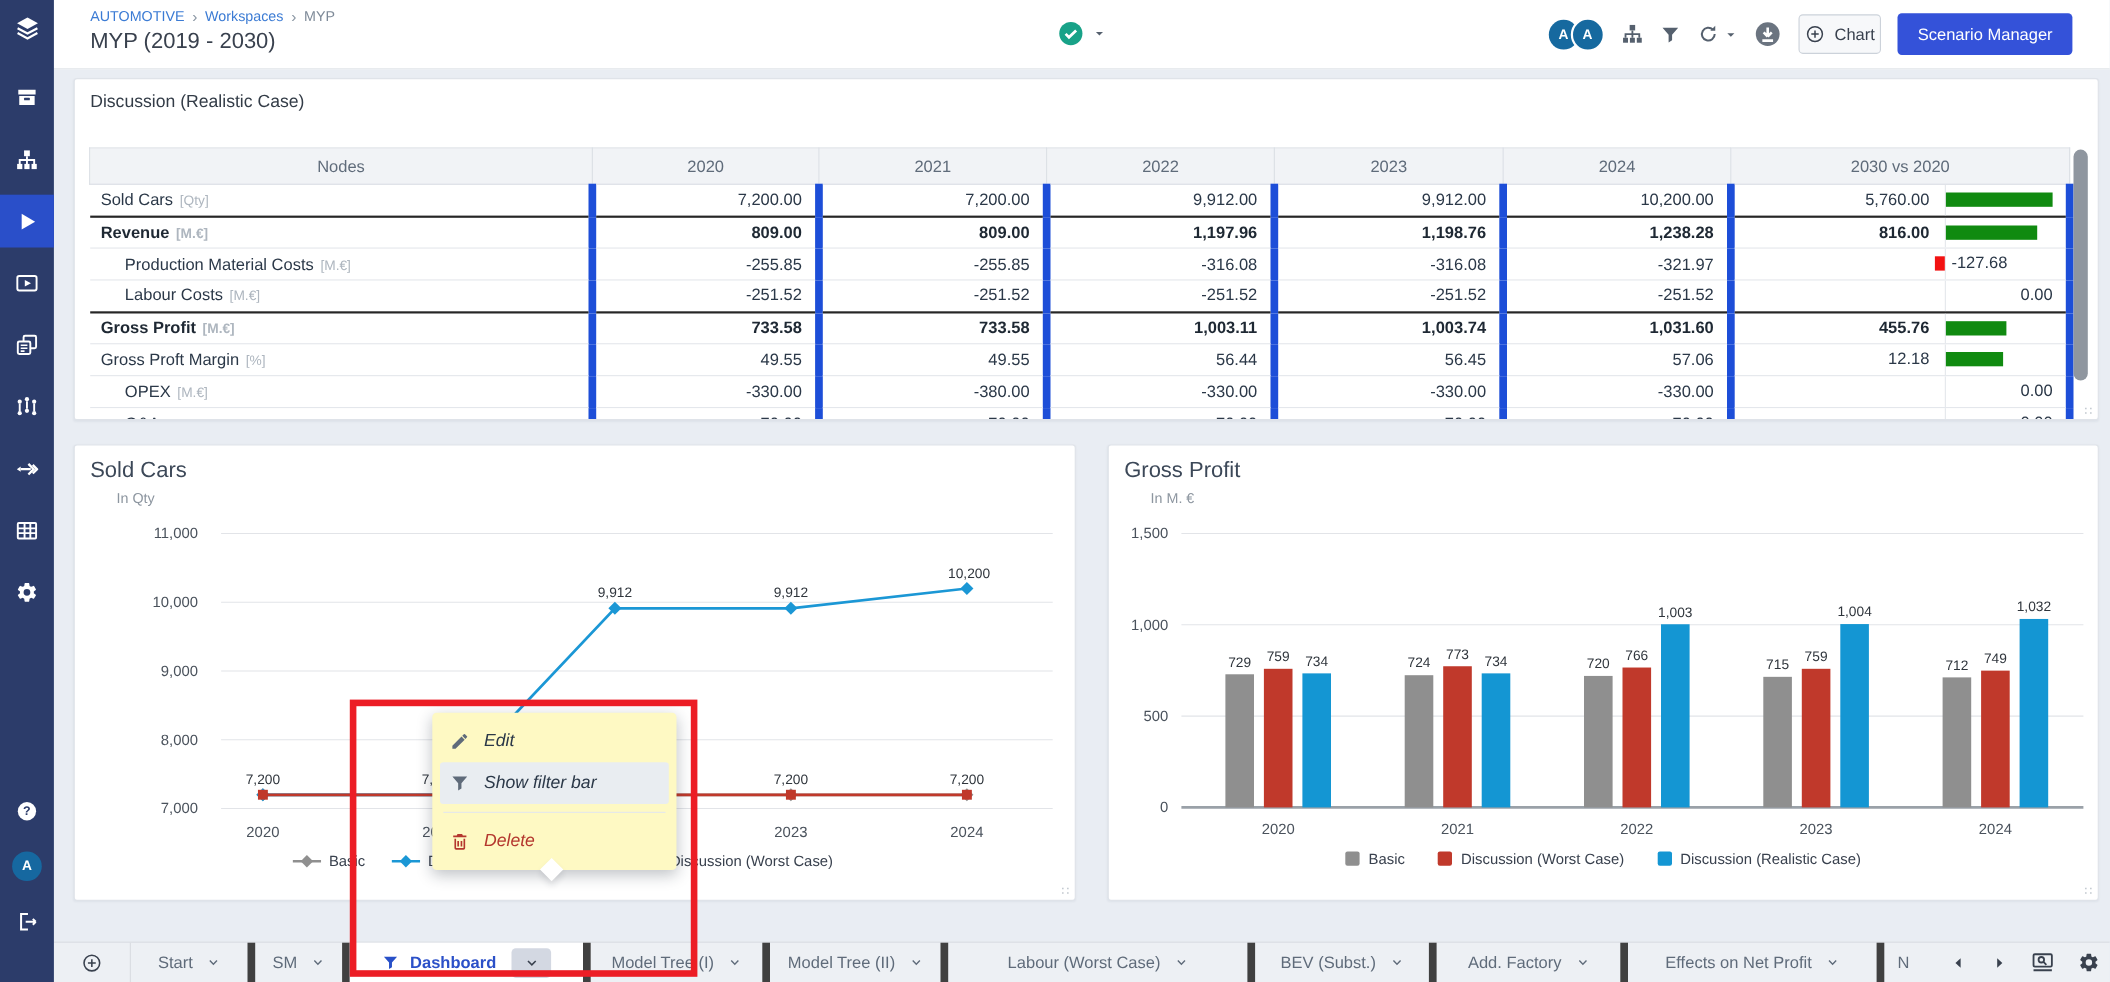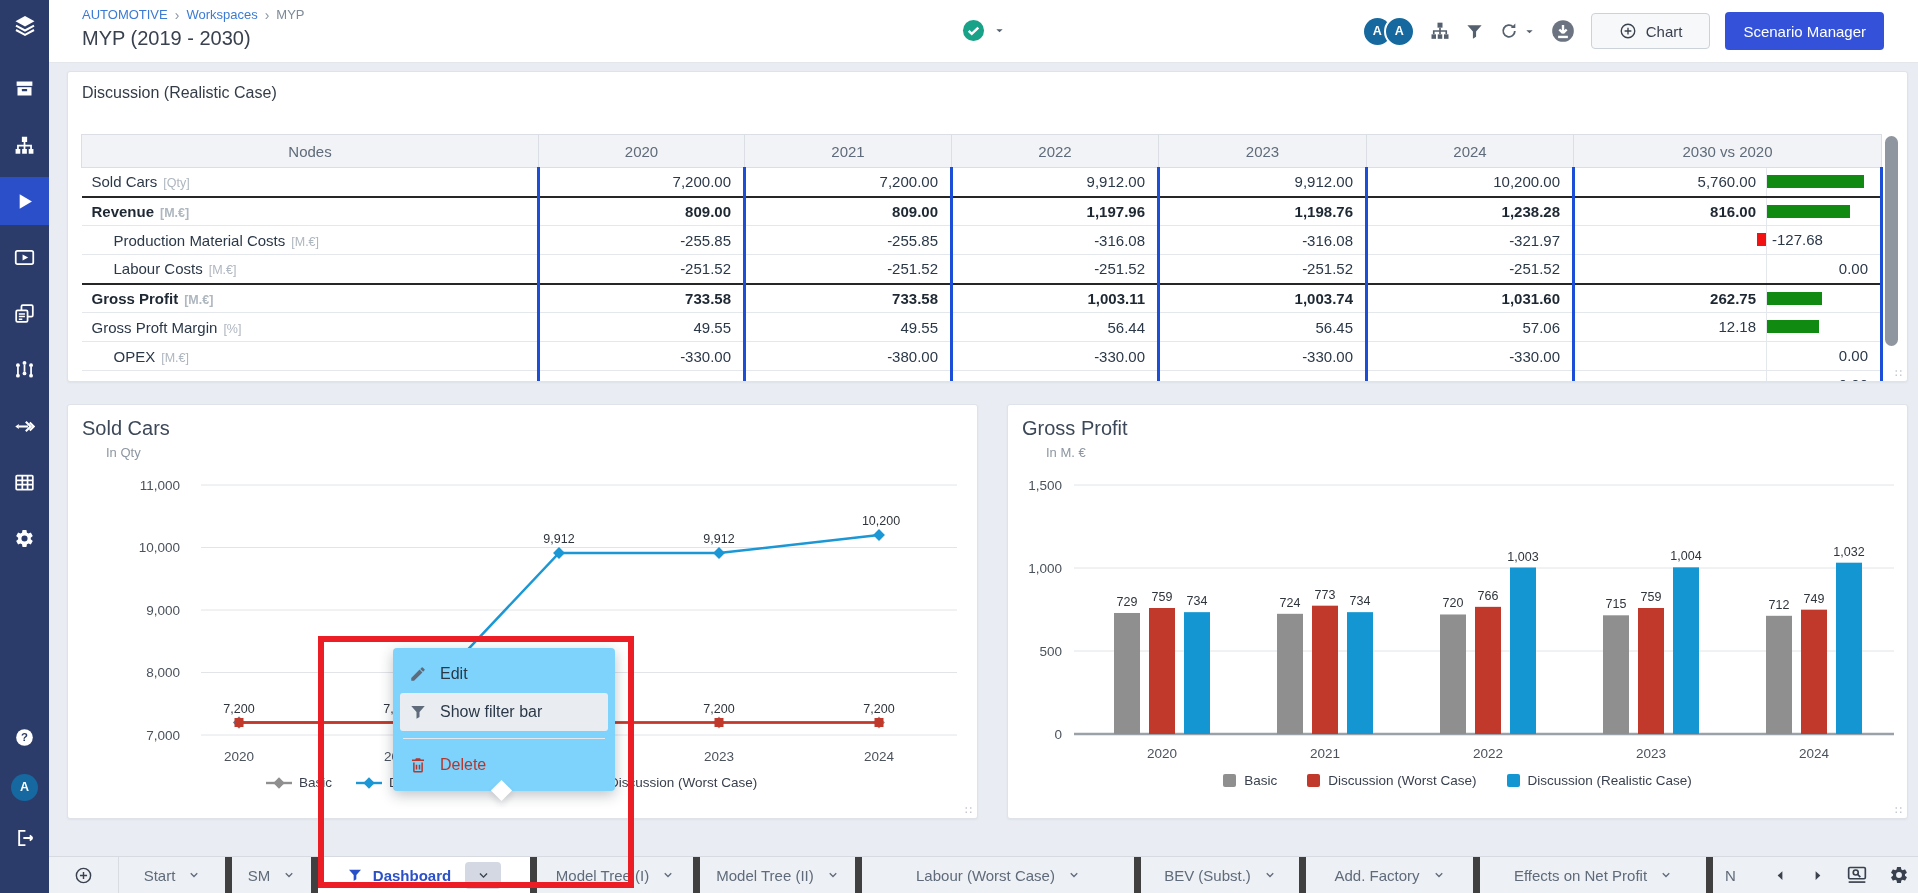--- a/index.html
+++ b/index.html
@@ -17,54 +17,54 @@
   .crumbs .lnk{color:#3b7bd4;cursor:pointer;}
   .crumbs .sep{color:#8a96a3;font-size:14px;}
   .page-title{position:absolute;left:33px;top:27px;font-size:20px;color:#39414e;}
   .status-area{position:absolute;left:913px;top:19px;display:flex;align-items:center;gap:9px;color:#55606e;}
   .hdr-right{position:absolute;right:34px;top:0;height:62px;display:flex;align-items:center;gap:15px;color:#55606e;}
   .avatars{display:flex;align-items:center;}
   .avatar{width:27px;height:27px;border-radius:50%;background:#16699f;color:#fff;font-size:12.5px;font-weight:bold;display:flex;align-items:center;justify-content:center;}
   .avatar.ovl{margin-left:-7px;border:2px solid #fff;}
   .hicon{display:flex;align-items:center;cursor:pointer;}
   .refresh-grp{display:flex;align-items:center;gap:5px;cursor:pointer;}
-  .btn-chart{height:36px;padding:0 27px;display:flex;align-items:center;gap:9px;background:#f7f8fa;border:1px solid #ccd2da;border-radius:4px;font-size:15px;color:#39414e;cursor:pointer;}
+  .btn-chart{height:36px;padding:0 5px;display:flex;align-items:center;gap:9px;background:#f7f8fa;border:1px solid #ccd2da;border-radius:4px;font-size:15px;color:#39414e;cursor:pointer;}
   .btn-sm{height:38px;padding:0 18px;display:flex;align-items:center;background:#3452d9;border-radius:4px;font-size:15px;color:#fff;cursor:pointer;}
   
   .panel{position:absolute;background:#fff;border:1px solid #dfe3e9;border-radius:3px;box-shadow:0 1px 2px rgba(20,30,50,.05);box-sizing:border-box;overflow:hidden;}
   .panel-title{position:absolute;left:14px;top:12px;font-size:16px;color:#333c47;}
   .chart-title{position:absolute;left:14px;top:12px;font-size:20px;color:#3c4858;}
   .chart-sub{position:absolute;left:14px;top:40px;font-size:13px;color:#8d96a0;margin-left:24px;}
   .resize-dots{position:absolute;right:5px;bottom:1px;color:#b6bdc6;font-size:11px;}
   
   .dt-wrap{position:absolute;left:13px;top:62px;width:1800px;}
   table.dt{border-collapse:collapse;table-layout:fixed;width:1800px;font-size:15px;color:#2b3848;}
   table.dt th{height:30px;background:#f1f3f6;color:#5f6b7a;font-weight:normal;border:1px solid #dbdfe5;font-size:15px;}
-  table.dt td{height:29px;box-sizing:border-box;border-right:3px solid #1d4ed8;border-bottom:1px solid #e4e7ec;padding:0 12px 0 0;white-space:nowrap;overflow:hidden;}
+  table.dt td{height:29px;box-sizing:border-box;border-right:7px solid #1d4ed8;border-bottom:1px solid #e4e7ec;padding:0 12px 0 0;white-space:nowrap;overflow:hidden;}
   table.dt td.lbl{padding-right:0;}
   table.dt td.num{text-align:right;}
   table.dt tr.thick td{border-top:2px solid #262626;}
   table.dt tr.bold td{font-weight:bold;color:#1e2833;}
   .unit{color:#aeb6bf;font-size:12.5px;margin-left:6px;}
   td.delta{position:relative;padding:0;}
   .d-val{position:absolute;top:0;right:124px;line-height:27px;}
   .d-zero{position:absolute;top:0;right:12px;line-height:27px;}
   .d-negval{position:absolute;top:0;left:197px;line-height:27px;}
   .d-line{position:absolute;left:191px;top:0;bottom:0;width:1px;background:#e4e7ec;}
   .d-bar{position:absolute;top:7px;height:13px;}
   .v-scroll{position:absolute;left:1817px;top:64px;width:13px;height:210px;background:#8f969f;border-radius:7px;cursor:pointer;}
   
   .chart-svg{position:absolute;left:0;top:0;}
   .chart-svg text{font-family:"Liberation Sans",sans-serif;}
   .lg-item{position:absolute;top:370px;display:flex;align-items:center;gap:7px;font-size:13.5px;color:#39414e;cursor:pointer;}
   .bar-legend{position:absolute;left:0;right:0;top:368px;display:flex;justify-content:center;gap:30px;font-size:13.5px;color:#39414e;}
   .bl-item{display:flex;align-items:center;gap:8px;cursor:pointer;}
   .bl-sw{width:13px;height:13px;border-radius:2px;}
   
-  .ctx-menu{position:absolute;left:393px;top:648px;width:222px;background:#7dd3fc;border-radius:4px;box-shadow:0 4px 14px rgba(25,35,50,.28);padding:7px 0;z-index:40;box-sizing:border-box;}
+  .ctx-menu{position:absolute;left:393px;top:648px;width:222px;background:#fef9c3;border-radius:4px;box-shadow:0 4px 14px rgba(25,35,50,.28);padding:7px 0;z-index:40;box-sizing:border-box;font-style:italic;}
   .menu-item{height:38px;display:flex;align-items:center;gap:13px;padding:0 16px;font-size:16px;color:#2b3848;cursor:pointer;position:relative;z-index:1;}
   .menu-item .mi-icon{color:#5f6b7a;display:flex;}
   .menu-item.hl{background:#e9edf1;border-radius:3px;margin:0 7px;padding:0 9px;}
   .menu-item.danger{color:#b4372e;}
   .menu-item.danger .mi-icon{color:#b4372e;}
   .menu-divider{height:1px;background:#e4e7ec;margin:7px 10px;}
   .menu-tail{position:absolute;left:101px;bottom:-7px;width:15px;height:15px;background:#fff;transform:rotate(45deg);box-shadow:3px 3px 6px rgba(25,35,50,.12);z-index:0;}
   
   .anno{position:absolute;left:318px;top:636px;width:316px;height:252px;border:6px solid #ec1d25;box-sizing:border-box;z-index:60;pointer-events:none;}
   
@@ -325,21 +325,21 @@
             </tr>
             <tr class="thick bold">
               <td class="lbl" style="padding-left:10px;">Gross Profit<span class="unit">[M.€]</span></td>
               <td class="num">733.58</td>
               <td class="num">733.58</td>
               <td class="num">1,003.11</td>
               <td class="num">1,003.74</td>
               <td class="num">1,031.60</td>
               <td class="delta">
                 <span class="d-line"></span>
-                <span class="d-val">262.75</span>
+                <span class="d-val">455.76</span>
                 <span class="d-bar" style="left:192px;width:55px;background:#108a10;"></span>
               </td>
             </tr>
             <tr class="">
               <td class="lbl" style="padding-left:10px;">Gross Proft Margin<span class="unit">[%]</span></td>
               <td class="num">49.55</td>
               <td class="num">49.55</td>
               <td class="num">56.44</td>
               <td class="num">56.45</td>
               <td class="num">57.06</td>

